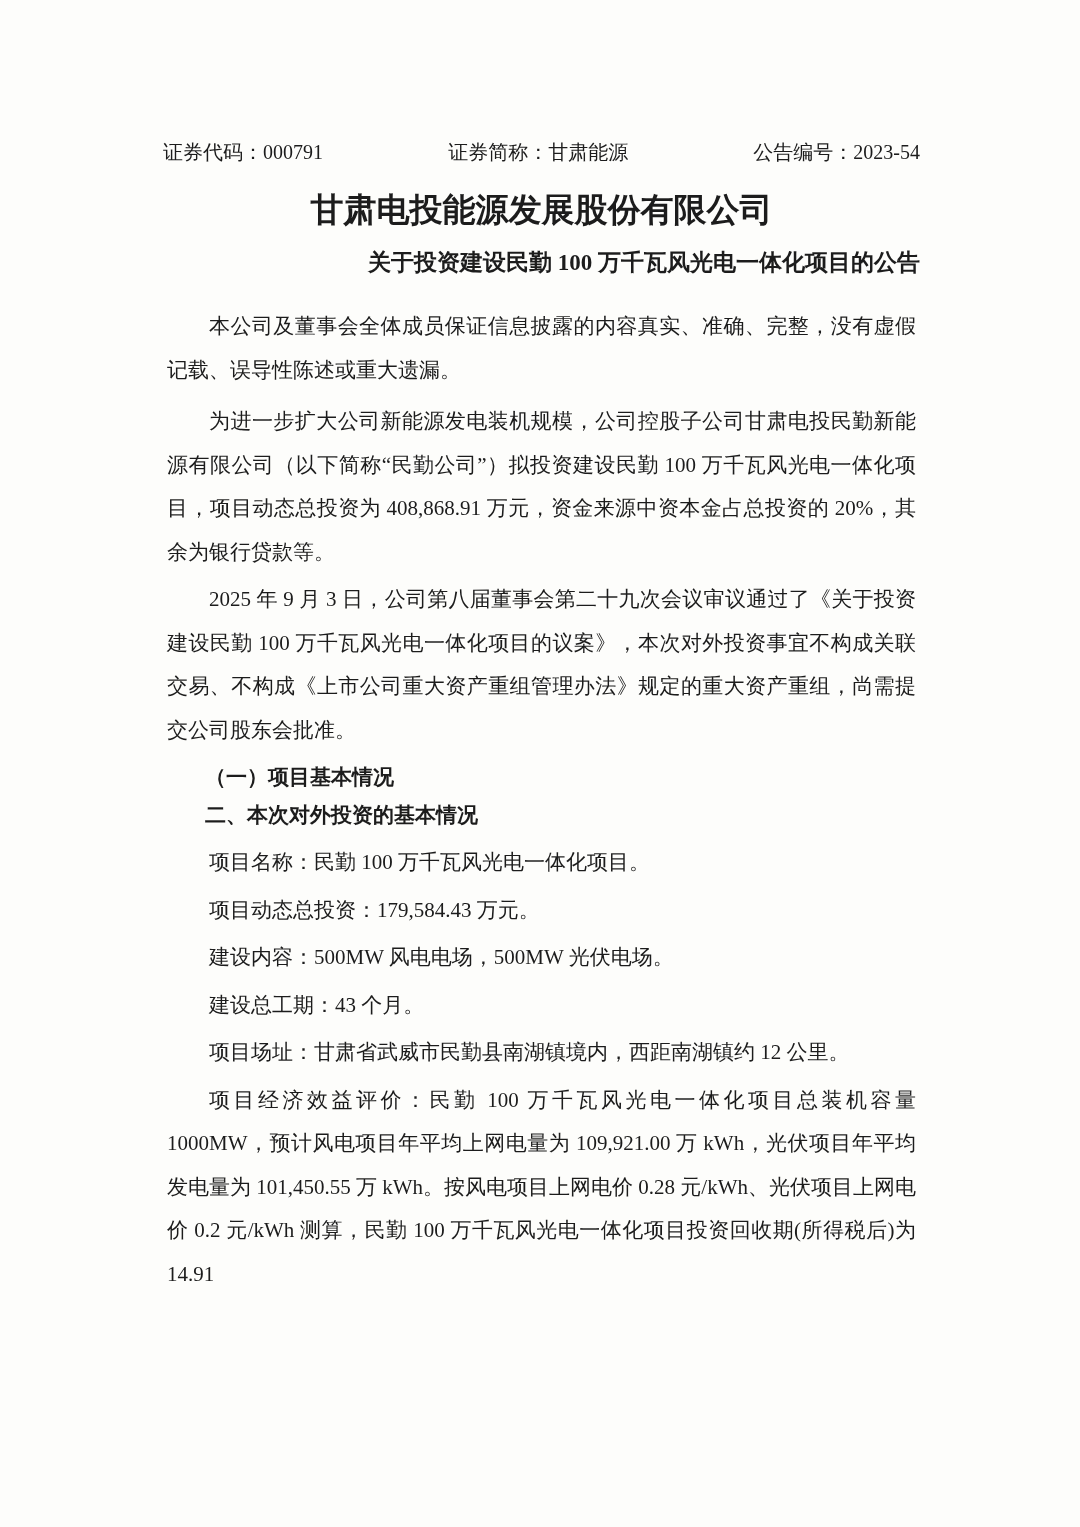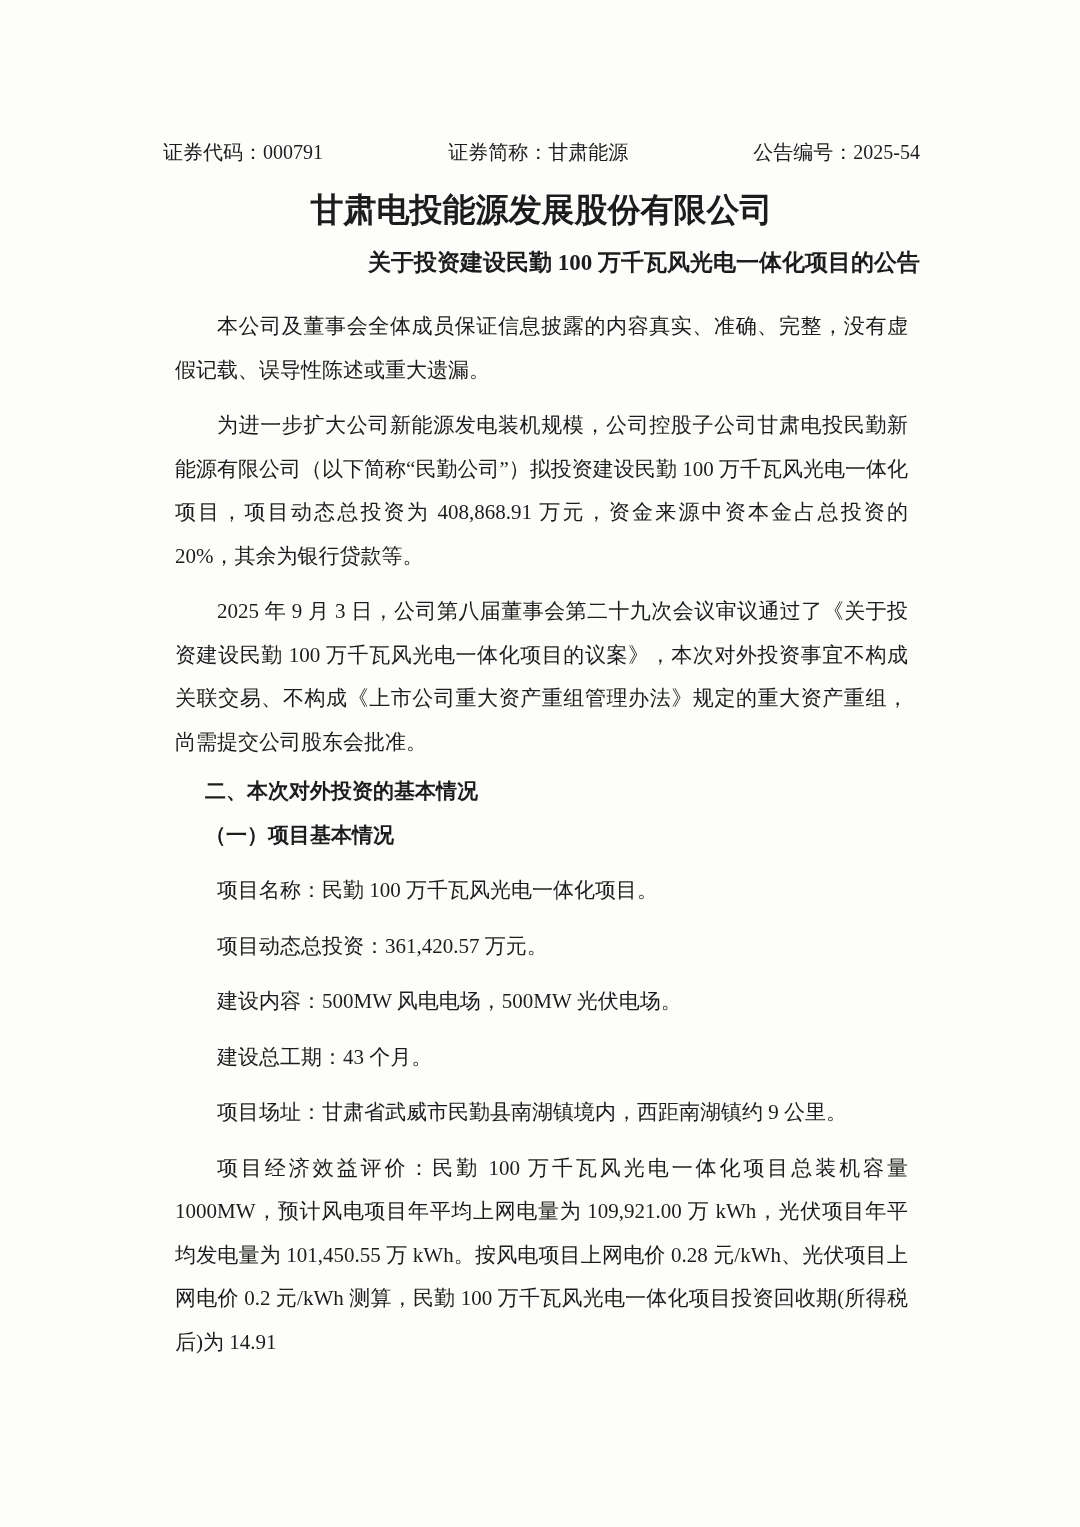--- a/index.html
+++ b/index.html
@@ -45,21 +45,21 @@
     text-align: right;
     font-size: 23px;
     font-weight: bold;
     line-height: 32px;
   }
   .body-text {
     font-size: 21px;
     line-height: 43.5px;
   }
   .para {
-    margin: 12px;
+    margin: 4px;
     text-indent: 2em;
     text-align: justify;
     text-align-last: left;
   }
   .disclaimer {
     margin-top: 26px;
   }
   .sec-heading {
     margin: 0;
     text-indent: 2em;
@@ -77,38 +77,38 @@
 </style>
 </head>
 <body style="background: rgb(253, 253, 251);">
 
 <div class="page" style="color: rgb(28, 28, 28);">
   <div class="content">
 
     <div class="header-row">
       <span>证券代码：000791</span>
       <span>证券简称：甘肃能源</span>
-      <span>公告编号：2025-54</span>
+      <span>公告编号：2023-54</span>
     </div>
 
     <div class="doc-title">甘肃电投能源发展股份有限公司</div>
     <div class="doc-subtitle">关于投资建设民勤 100 万千瓦风光电一体化项目的公告</div>
 
     <div class="body-text">
 
       <p class="para disclaimer">本公司及董事会全体成员保证信息披露的内容真实、准确、完整，没有虚假记载、误导性陈述或重大遗漏。</p>
 
       <p class="para p1">为进一步扩大公司新能源发电装机规模，公司控股子公司甘肃电投民勤新能源有限公司（以下简称“民勤公司”）拟投资建设民勤 100 万千瓦风光电一体化项目，项目动态总投资为 408,868.91 万元，资金来源中资本金占总投资的 20%，其余为银行贷款等。</p>
       <p class="para">2025 年 9 月 3 日，公司第八届董事会第二十九次会议审议通过了《关于投资建设民勤 100 万千瓦风光电一体化项目的议案》，本次对外投资事宜不构成关联交易、不构成《上市公司重大资产重组管理办法》规定的重大资产重组，尚需提交公司股东会批准。</p>
 
+      <p class="sec-heading">（一）项目基本情况</p>
       <p class="sec-heading h2">二、本次对外投资的基本情况</p>
-      <p class="sec-heading">（一）项目基本情况</p>
 
       <p class="para">项目名称：民勤 100 万千瓦风光电一体化项目。</p>
-      <p class="para">项目动态总投资：361,420.57 万元。</p>
+      <p class="para">项目动态总投资：179,584.43 万元。</p>
       <p class="para">建设内容：500MW 风电电场，500MW 光伏电场。</p>
       <p class="para">建设总工期：43 个月。</p>
-      <p class="para">项目场址：甘肃省武威市民勤县南湖镇境内，西距南湖镇约 9 公里。</p>
+      <p class="para">项目场址：甘肃省武威市民勤县南湖镇境内，西距南湖镇约 12 公里。</p>
       <p class="para">项目经济效益评价：民勤 100 万千瓦风光电一体化项目总装机容量 1000MW，预计风电项目年平均上网电量为 109,921.00 万 kWh，光伏项目年平均发电量为 101,450.55 万 kWh。按风电项目上网电价 0.28 元/kWh、光伏项目上网电价 0.2 元/kWh 测算，民勤 100 万千瓦风光电一体化项目投资回收期(所得税后)为 14.91</p>
 
     </div>
   </div>
 </div>
 
 </body></html>

